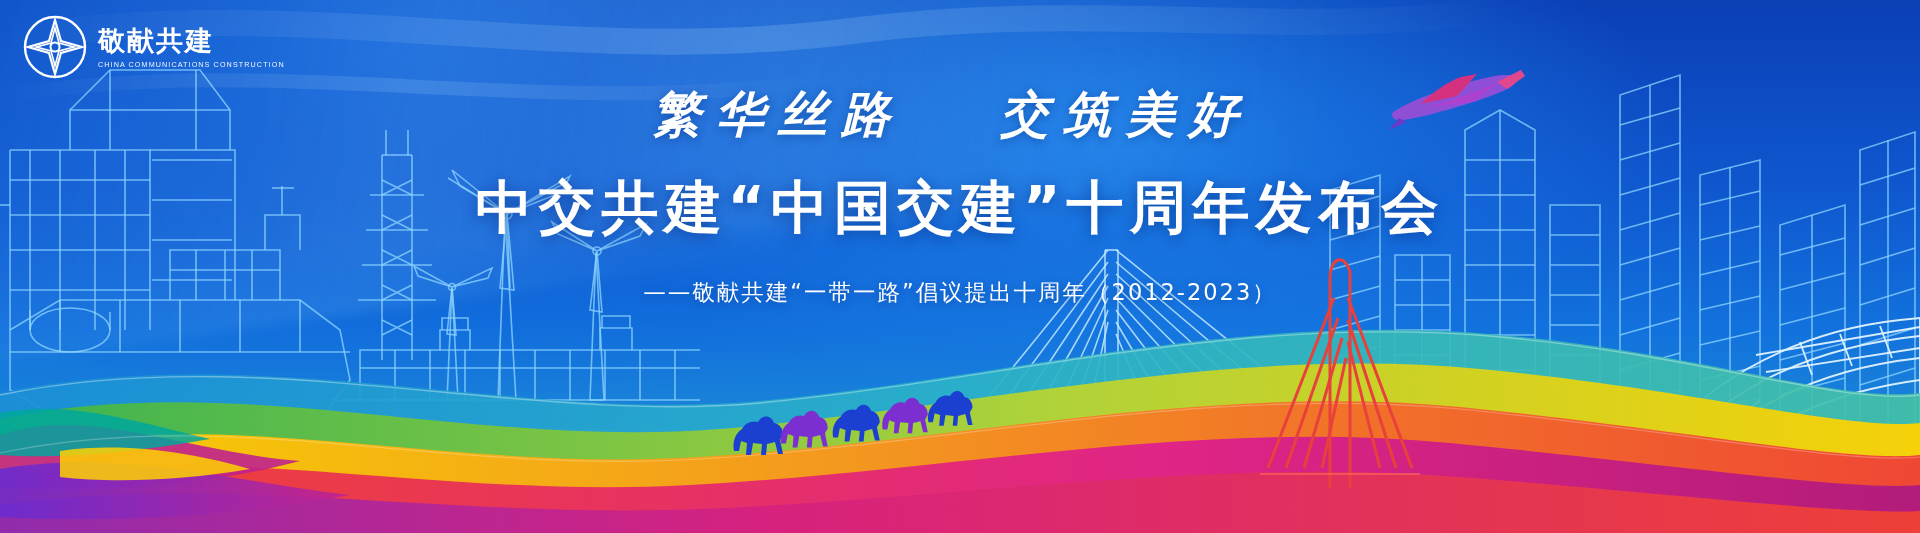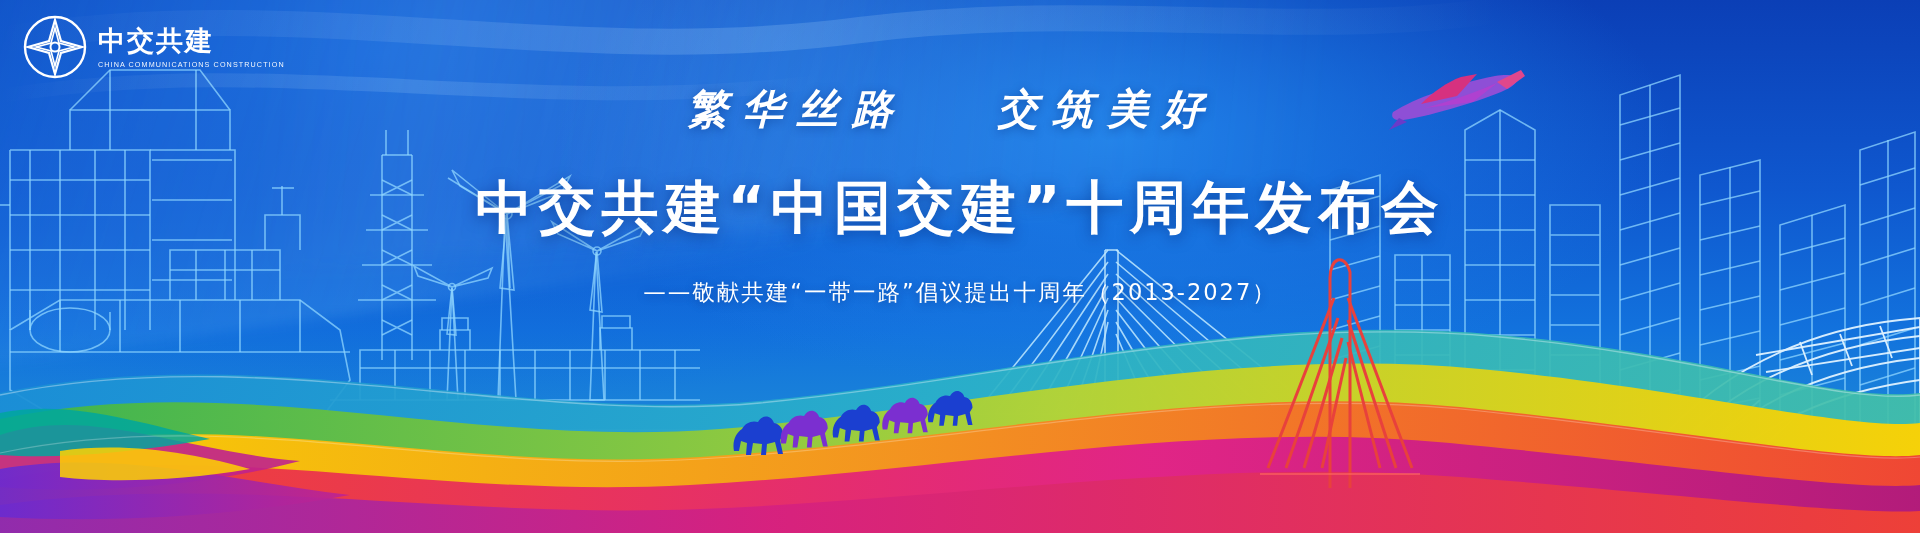--- a/index.html
+++ b/index.html
@@ -25,21 +25,21 @@
   
   #logo{position:absolute;left:22px;top:10px;width:250px;height:74px;display:flex;align-items:center;gap:10px;}
   #logo .mark{position:relative;width:66px;height:66px;flex:0 0 66px;}
   #logo .mark svg{display:block;}
   #logo .txt{display:flex;flex-direction:column;justify-content:center;padding-top:2px;}
   #logo .cn{font-family:"DejaVu Sans","Liberation Sans",sans-serif;color:#fff;font-size:27px;font-weight:700;letter-spacing:2px;line-height:1.05;}
   #logo .en{color:#fff;font-size:7.2px;letter-spacing:1.1px;margin-top:5px;white-space:nowrap;opacity:.95;}
 
   
   #kicker{position:absolute;left:0;right:16px;top:82px;text-align:center;color:#fff;
-    font-family:"DejaVu Sans","Liberation Sans",sans-serif;font-size:41px;letter-spacing:14px;
+    font-family:"DejaVu Sans","Liberation Sans",sans-serif;font-size:49px;letter-spacing:14px;
     font-style:italic;font-weight:600;text-shadow:0 2px 10px rgba(0,40,120,.45);}
   #kicker span{display:inline-block;}
   #kicker .gap{width:34px;display:inline-block;}
 
   #maintitle{position:absolute;left:0;right:0;top:170px;text-align:center;color:#fff;
     font-family:"DejaVu Sans","Liberation Sans",sans-serif;font-size:57px;font-weight:700;letter-spacing:6px;
     text-shadow:0 3px 14px rgba(0,30,110,.5);white-space:nowrap;}
 
   #subtitle{position:absolute;left:0;right:0;top:277px;text-align:center;color:#fff;
     font-family:"DejaVu Sans","Liberation Sans",sans-serif;font-size:22.5px;letter-spacing:2px;
@@ -297,28 +297,28 @@
   <div id="logo">
     <div class="mark">
       <svg viewBox="0 0 66 66" width="66" height="66">
         <circle cx="33" cy="33" r="30" fill="none" stroke="#ffffff" stroke-width="2.4"></circle>
         <path d="M33 6 L39 27 L60 33 L39 39 L33 60 L27 39 L6 33 L27 27 Z" fill="none" stroke="#ffffff" stroke-width="2.2"></path>
         <path d="M33 14 L37 29 L52 33 L37 37 L33 52 L29 37 L14 33 L29 29 Z" fill="none" stroke="#ffffff" stroke-width="1.6"></path>
         <circle cx="33" cy="33" r="4.5" fill="none" stroke="#ffffff" stroke-width="2"></circle>
       </svg>
     </div>
     <div class="txt">
-      <div class="cn">中交共建</div>
+      <div class="cn">敬献共建</div>
       <div class="en">CHINA COMMUNICATIONS CONSTRUCTION</div>
     </div>
   </div>
 
   <div id="kicker">
     <span>繁华丝路</span>
     <span class="gap"></span>
     <span>交筑美好</span>
   </div>
 
   <div id="maintitle">中交共建“中国交建”十周年发布会</div>
 
-  <div id="subtitle">——敬献共建“一带一路”倡议提出十周年（2013-2027）</div>
+  <div id="subtitle">——敬献共建“一带一路”倡议提出十周年（2012-2023）</div>
 
 </div>
 
 </body></html>

